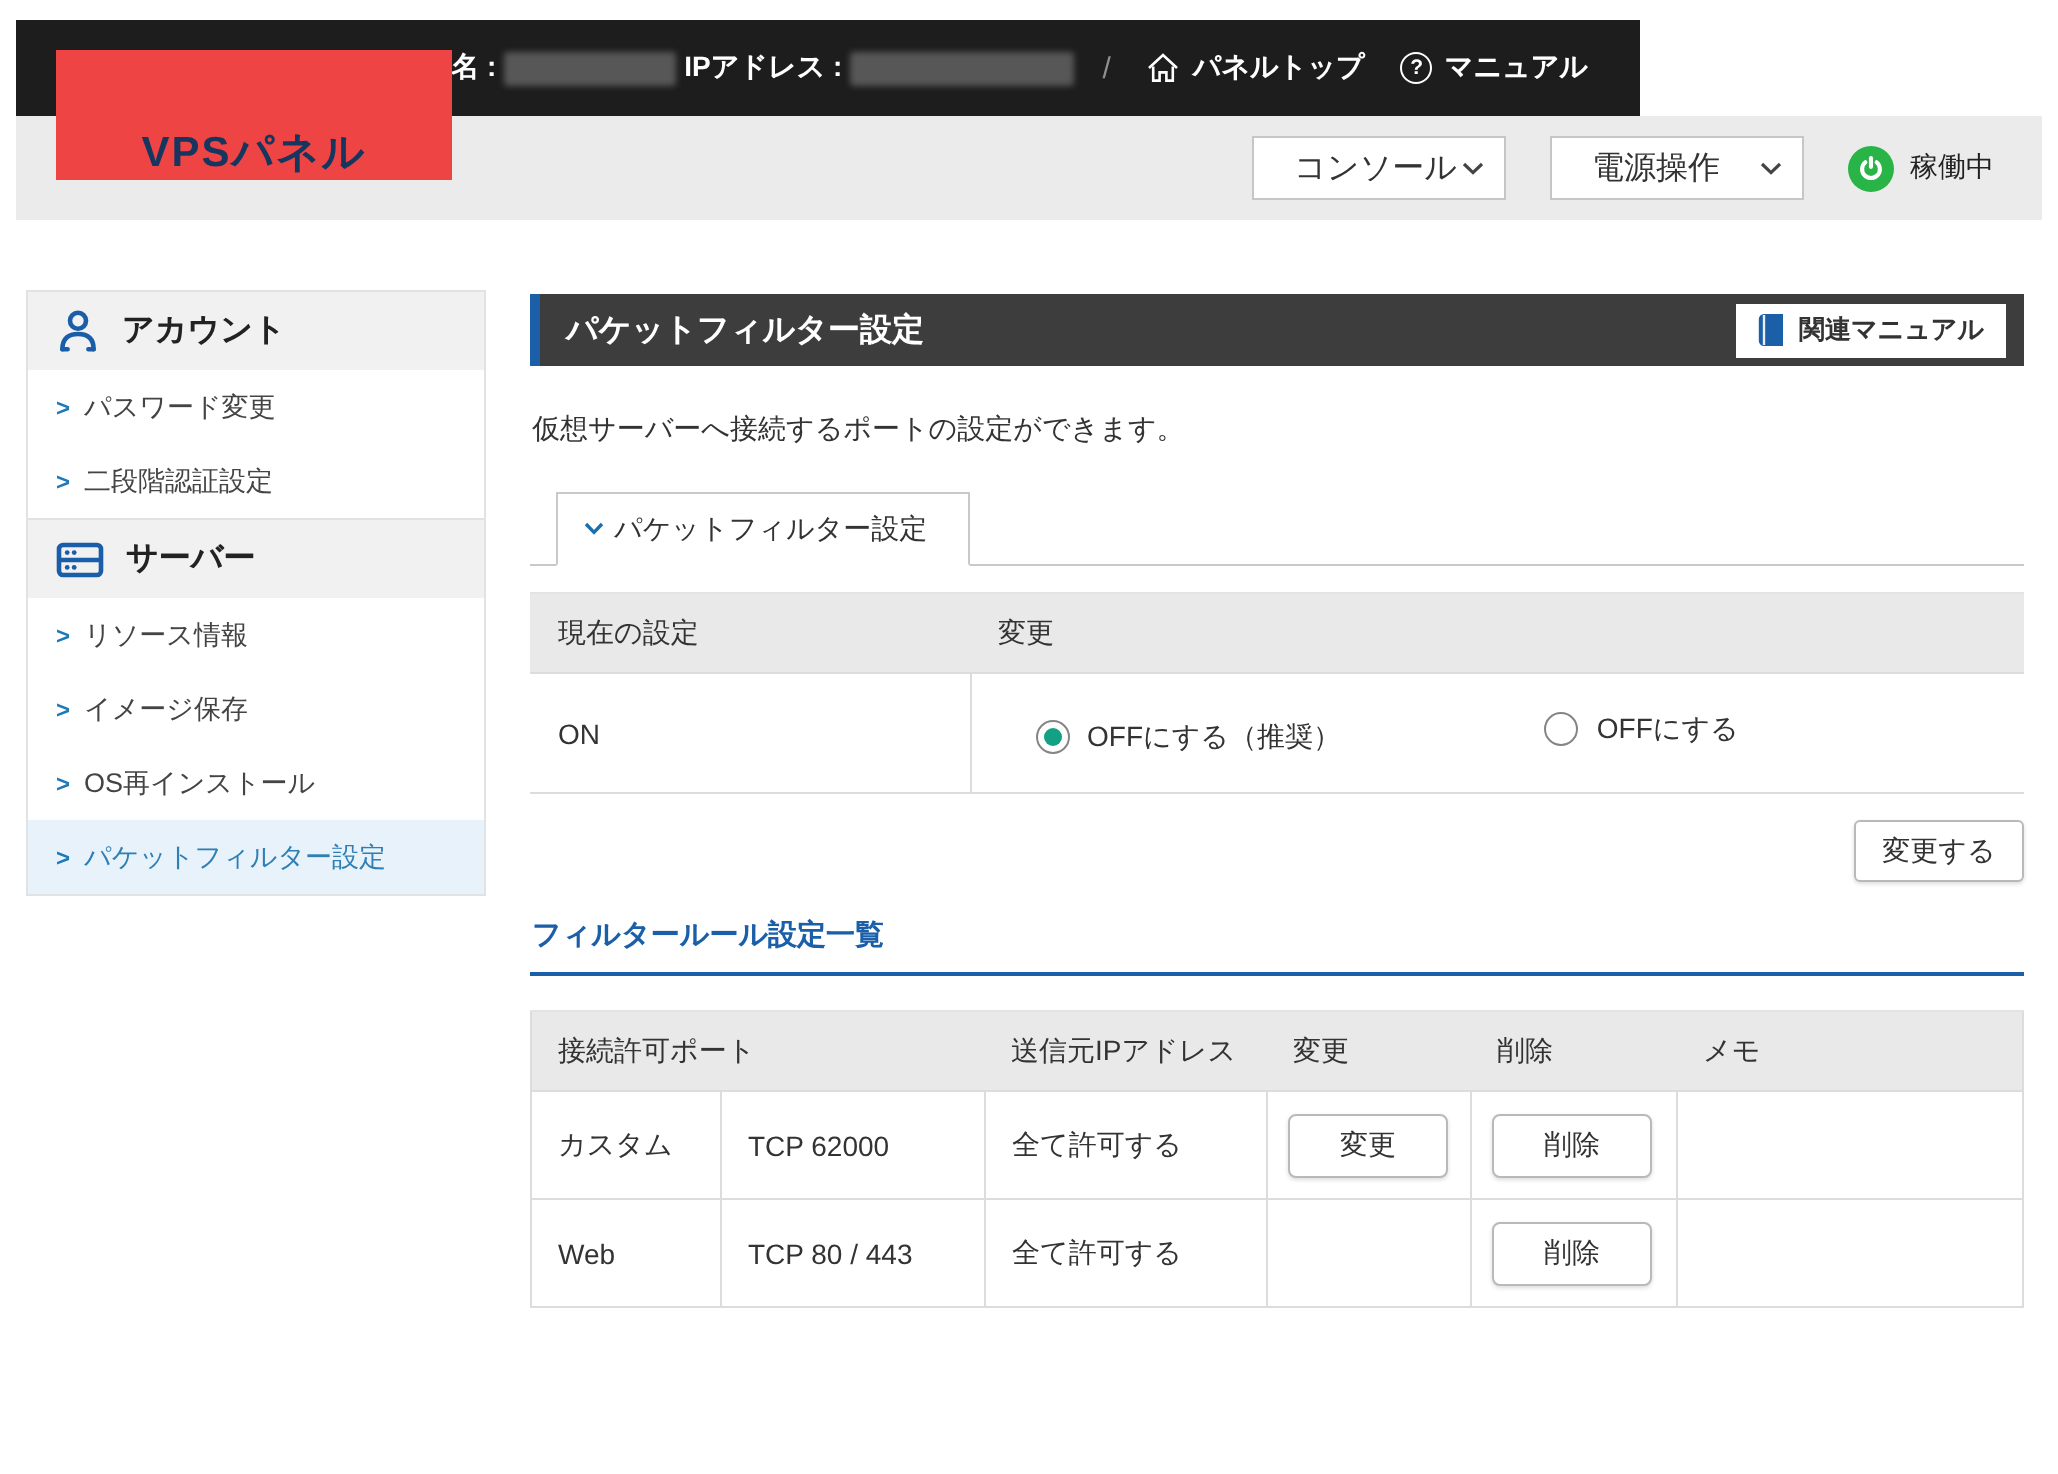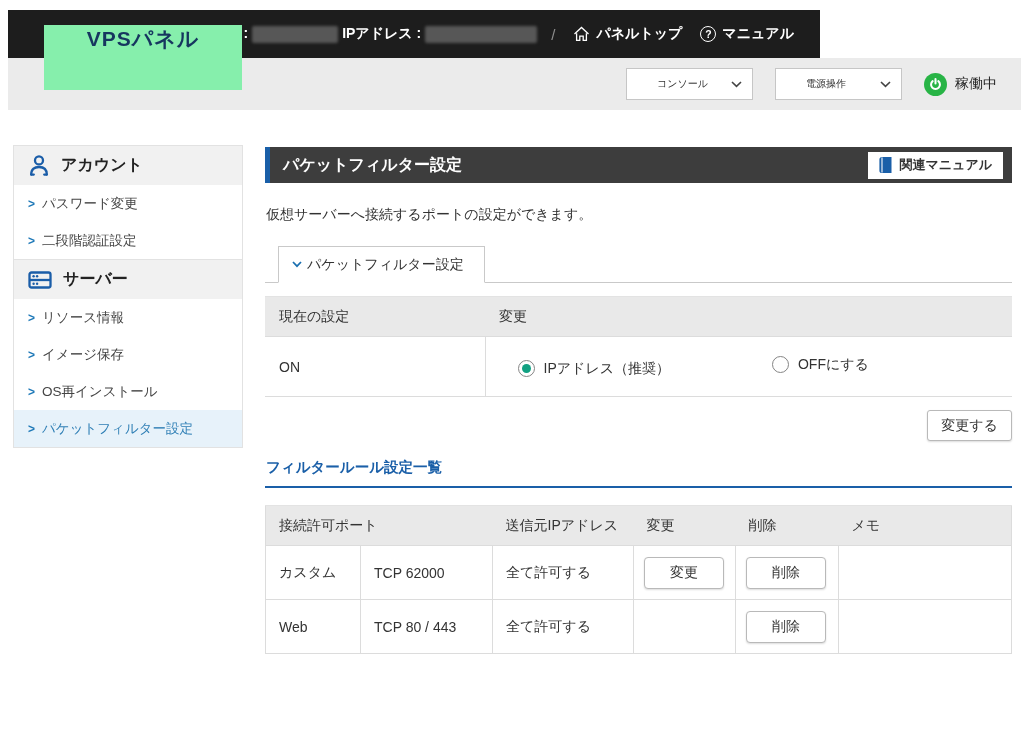--- a/index.html
+++ b/index.html
@@ -23,35 +23,35 @@
   .redact.w2 { width:112px; margin-right:10px; }
   .topbar .sep { color:#8f8f8f; font-weight:normal; margin:0 10px 0 4px; font-size:15px; }
   .top-link { display:inline-flex; align-items:center; gap:6px; margin-left:8px;
     cursor:pointer; white-space:nowrap; }
   .top-link + .top-link { margin-left:18px; }
   .q-icon { width:16px; height:16px; border:1.4px solid #fff; border-radius:50%;
     display:inline-flex; align-items:center; justify-content:center;
     font-size:10.5px; font-weight:bold; }
   
   .logo-box {
-    position:absolute; top:25px; left:44px; width:198px; height:65px;
-    background:#86efac; z-index:5; display:flex; align-items:flex-start;
+    position:absolute; top:25px; left:28px; width:198px; height:65px;
+    background:#ef4444; z-index:5; display:flex; align-items:flex-end;
     justify-content:center; cursor:pointer;
   }
   .logo-box span { font-size:21px; font-weight:bold; color:#16365f; letter-spacing:1px; }
   
   .subbar {
     position:absolute; top:58px; left:8px; width:1013px; height:52px;
     background:#ebebeb; display:flex; align-items:center;
     justify-content:flex-end; gap:22px; padding-right:24px;
   }
   .select {
     width:127px; height:32px; background:#fff; border:1px solid #c6c6c6;
     display:flex; align-items:center; justify-content:space-between;
-    padding:0 10px 0 30px; font-size:10px; color:#333; cursor:pointer;
+    padding:0 10px 0 20px; font-size:16px; color:#333; cursor:pointer;
   }
   .status { display:flex; align-items:center; gap:8px; color:#222; }
   .power-badge { width:23px; height:23px; border-radius:50%; background:#28b446;
     display:flex; align-items:center; justify-content:center; }
   
   .sidebar {
     position:absolute; top:145px; left:13px; width:230px;
     border:1px solid #e2e2e2; border-top:none; background:#fff;
   }
   .side-header {
@@ -256,21 +256,21 @@
     <tbody>
         <tr>
       <th>現在の設定</th>
       <th>変更</th>
     </tr>
     <tr>
       <td>ON</td>
       <td class="radio-cell">
         <span class="radio-group">
           <span class="radio checked"></span>
-          <span class="rlabel">IPアドレス（推奨）</span>
+          <span class="rlabel">OFFにする（推奨）</span>
         </span>
         <span class="radio-group">
           <span class="radio"></span>
           <span class="rlabel">OFFにする</span>
         </span>
       </td>
     </tr>
   </tbody>
     </table>
 

